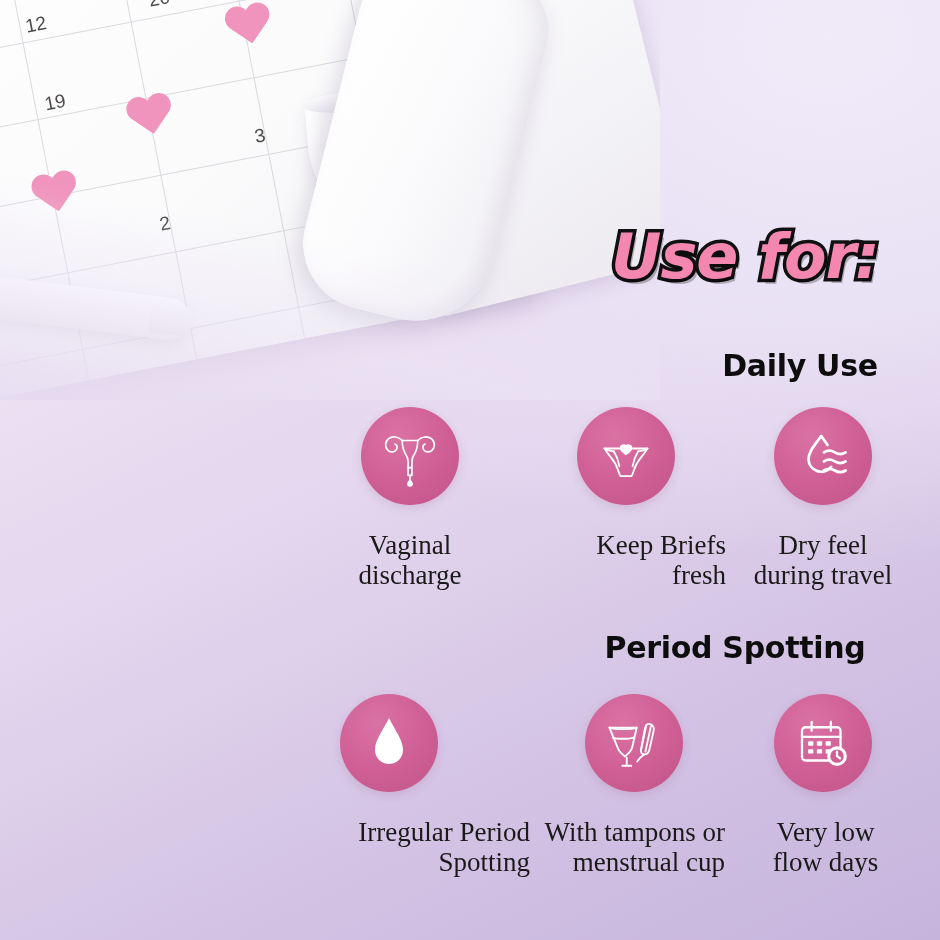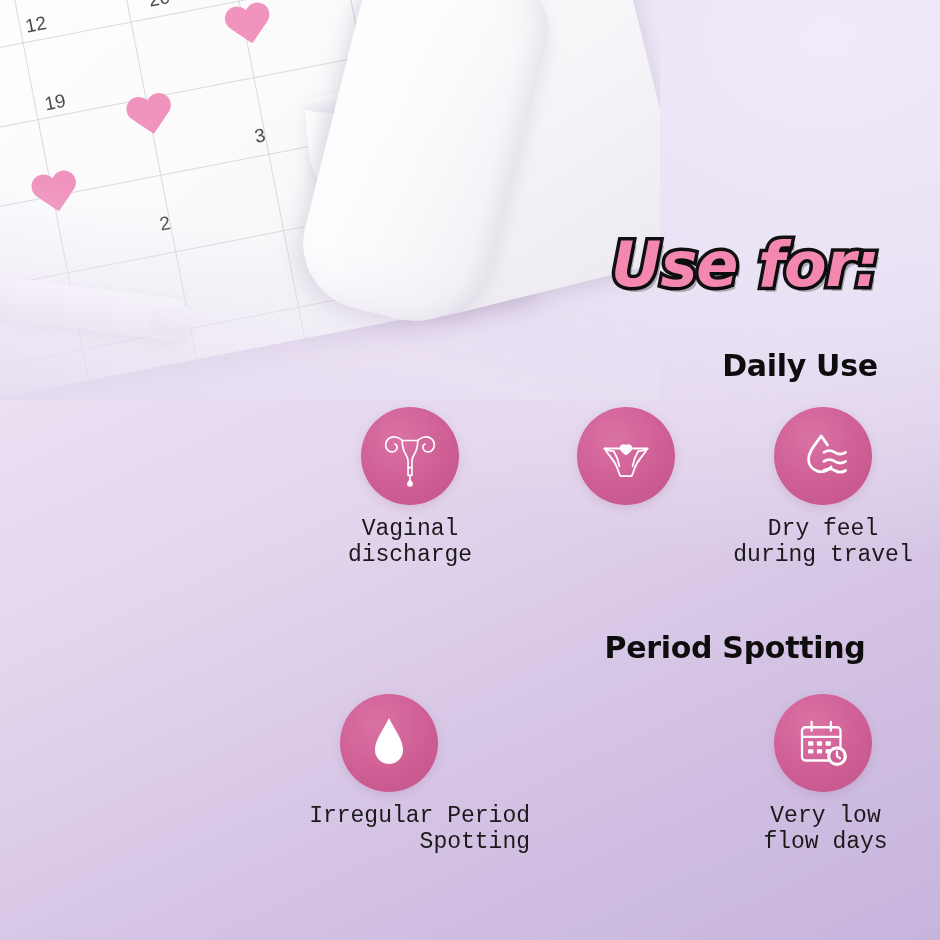--- a/index.html
+++ b/index.html
@@ -105,21 +105,21 @@
   }
 
   
   .photo-fade{
     position:absolute;left:0;top:0;width:660px;height:400px;pointer-events:none;
     background:linear-gradient(192deg,rgba(238,231,246,0) 58%,rgba(236,228,244,.55) 78%,rgba(230,220,241,.95) 100%);
   }
 
   
   .headline{
-    position:absolute;left:575px;top:234px;width:340px;text-align:center;
+    position:absolute;left:575px;top:226px;width:340px;text-align:center;
     font-family:"DejaVu Sans",sans-serif;font-weight:700;font-style:italic;
     font-size:62px;line-height:1;color:#f487b0;letter-spacing:-1px;
     -webkit-text-stroke:7px #111;paint-order:stroke fill;
     text-shadow:4px 5px 0 rgba(0,0,0,.25);
   }
 
   .section-title{
     position:absolute;text-align:center;color:#0d0d0d;
     font-family:"DejaVu Sans",sans-serif;font-weight:700;font-size:30px;letter-spacing:-.3px;
   }
@@ -129,22 +129,22 @@
   
   .item{position:absolute;text-align:center;}
   .bubble{
     width:98px;height:98px;border-radius:50%;
     background:radial-gradient(70% 70% at 38% 30%,#da72a4,#cf5f95 70%,#c85a90);
     display:flex;align-items:center;justify-content:center;margin:0 auto;
     box-shadow:0 3px 10px rgba(150,80,120,.18);
   }
   .bubble svg{display:block;}
   .cap{
-    margin-top:12px;color:#1a1a1a;font-size:23px;line-height:1.12;
-    font-family:Liberation Mono, monospace;font-weight:400;white-space:pre-line;
+    margin-top:25px;color:#1a1a1a;font-size:27px;line-height:1.12;
+    font-family:Liberation Serif, serif;font-weight:400;white-space:pre-line;
   }
   
   .cap.r{text-align:right;}
   .cap.c{text-align:center;}
 
   
   #i1{left:310px;top:407px;width:200px;}
   #i1 .bubble{margin-left:51px;}
   #i2{left:526px;top:407px;width:200px;}
   #i3{left:705px;top:407px;width:236px;}
@@ -235,20 +235,22 @@
 
   <div class="item" id="i2">
     <div class="bubble">
       <svg width="60" height="60" viewBox="0 0 64 64" fill="none" stroke="#fff" stroke-width="1.9" stroke-linecap="round" stroke-linejoin="round">
         <path d="M9 24h46c-2 3-4 6-6.5 9-4 4.8-6.5 9-8 14-.8 2.6-1.6 5-2.5 6.5h-12c-.9-1.5-1.7-3.9-2.5-6.5-1.5-5-4-9.2-8-14C13 30 11 27 9 24z"></path>
         <path d="M9 24c2.5 1.6 6 2.6 10 3M55 24c-2.5 1.6-6 2.6-10 3"></path>
         <path d="M19 27c3 5 5 10 6 16M45 27c-3 5-5 10-6 16"></path>
         <path d="M32 21.5c1.6-2 6-1.5 6 2 0 3-4 5.5-6 7-2-1.5-6-4-6-7 0-3.5 4.4-4 6-2z" fill="#fff" stroke-width="1.4"></path>
       </svg>
     </div>
+    <div class="cap r">Keep Briefs
+fresh</div>
   </div>
 
   <div class="item" id="i3">
     <div class="bubble">
       <svg width="58" height="58" viewBox="0 0 64 64" fill="none" stroke="#fff" stroke-width="3" stroke-linecap="round" stroke-linejoin="round">
         <path d="M30 10C23 20 16 27 16 36a14 14 0 0 0 25 8"></path>
         <path d="M30 10c2.5 3.6 5 6.8 7 9.8"></path>
         <path d="M33 28c4-2.5 8-2.5 12 0s8 2.5 12 0"></path>
         <path d="M33 38c4-2.5 8-2.5 12 0s8 2.5 12 0"></path>
         <path d="M33 48c4-2.5 8-2.5 12 0s8 2.5 12 0"></path>
@@ -263,20 +265,35 @@
   <div class="item" id="i4">
     <div class="bubble">
       <svg width="44" height="54" viewBox="0 0 40 54" fill="#fff">
         <path d="M20 2C13 16 6 24 6 34a14 14 0 0 0 28 0c0-10-7-18-14-32z"></path>
       </svg>
     </div>
     <div class="cap r">Irregular Period
 Spotting</div>
   </div>
 
+  <div class="item" id="i5">
+    <div class="bubble">
+      <svg width="60" height="58" viewBox="0 0 66 62" fill="none" stroke="#fff" stroke-width="2" stroke-linecap="round" stroke-linejoin="round">
+        <path d="M6 14h30l-5 22c-.8 3.4-3.2 5.6-6 8l-2 1.8-2-1.8c-2.8-2.4-5.2-4.6-6-8L6 14z"></path>
+        <path d="M6 14c6 2.4 24 2.4 30 0"></path>
+        <path d="M9.6 25c5 1.8 17.8 1.8 22.8 0"></path>
+        <path d="M25 47v9M20 56h10"></path>
+        <path d="M49 10c4 0 6.5 3 5.6 7.2l-4.6 21c-.8 3.6-3 5.4-5.6 5.4s-4.2-2-3.6-5.6l4-21.6C45.5 12.6 46.6 10 49 10z"></path>
+        <path d="M46.5 11.5l-6 28M51.6 12.4l-6 28"></path>
+        <path d="M44 44c-3.4 2-6.2 4.6-7.6 7.4"></path>
+      </svg>
+    </div>
+    <div class="cap r">With tampons or
+menstrual cup</div>
+  </div>
 
   <div class="item" id="i6">
     <div class="bubble">
       <svg width="56" height="56" viewBox="0 0 64 64" fill="none" stroke="#fff" stroke-width="2.6" stroke-linecap="round" stroke-linejoin="round">
         <rect x="8" y="14" width="44" height="38" rx="4"></rect>
         <path d="M8 25h44"></path>
         <path d="M19 8v10M41 8v10"></path>
         <g fill="#fff" stroke="none">
           <rect x="15" y="30" width="6" height="5" rx="1"></rect>
           <rect x="25" y="30" width="6" height="5" rx="1"></rect>

